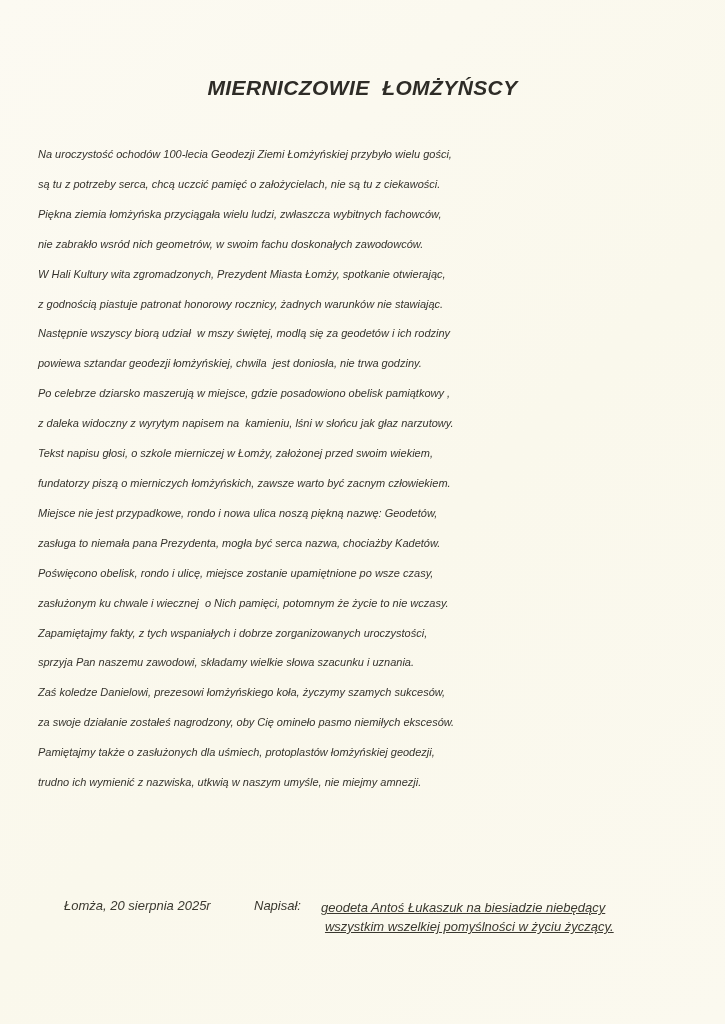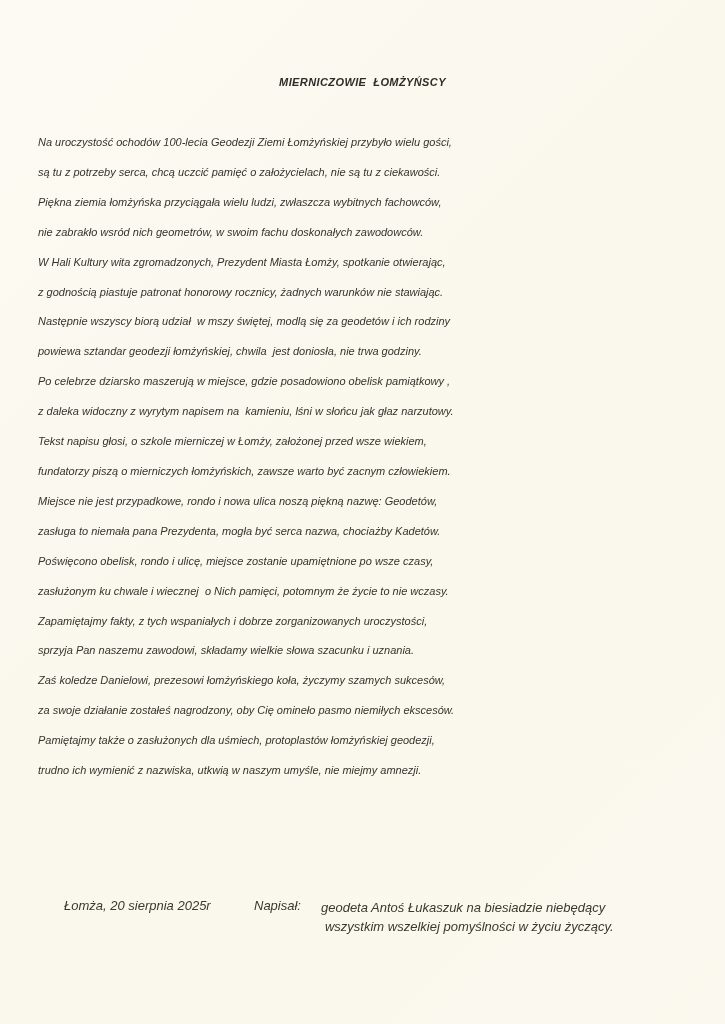--- a/index.html
+++ b/index.html
@@ -17,21 +17,21 @@
   }
   .page {
     width: 725px;
     height: 1024px;
     box-sizing: border-box;
     padding: 76px 38px 0 38px;
     background: linear-gradient(135deg, #fcfaf2 0%, #faf8ec 55%, #fbf9ef 100%);
   }
   .doc-title {
     text-align: center;
-    font-size: 11px;
+    font-size: 21px;
     font-weight: bold;
     font-style: italic;
     letter-spacing: 0.4px;
     white-space: pre-wrap;
     color: #2e2c27;
     margin: 0 0 0 0;
   }
   .poem {
     margin-top: 40px;
   }
@@ -62,20 +62,21 @@
     white-space: nowrap;
   }
   .footer .written-label {
     flex: none;
     white-space: nowrap;
     margin-right: 20px;
   }
   .footer .author-block {
     flex: none;
     line-height: 19px;
+    text-decoration: underline;
   }
   .footer .author-line {
     margin: 0;
     white-space: nowrap;
   }
   .footer .author-line + .author-line {
     padding-left: 4px;
   }
 </style>
 </head>
@@ -89,21 +90,21 @@
     <p class="line">Na uroczystość ochodów 100-lecia Geodezji Ziemi Łomżyńskiej przybyło wielu gości,</p>
     <p class="line">są tu z potrzeby serca, chcą uczcić pamięć o założycielach, nie są tu z ciekawości.</p>
     <p class="line">Piękna ziemia łomżyńska przyciągała wielu ludzi, zwłaszcza wybitnych fachowców,</p>
     <p class="line">nie zabrakło wsród nich geometrów, w swoim fachu doskonałych zawodowców.</p>
     <p class="line">W Hali Kultury wita zgromadzonych, Prezydent Miasta Łomży, spotkanie otwierając,</p>
     <p class="line">z godnością piastuje patronat honorowy rocznicy, żadnych warunków nie stawiając.</p>
     <p class="line">Następnie wszyscy biorą udział  w mszy świętej, modlą się za geodetów i ich rodziny</p>
     <p class="line">powiewa sztandar geodezji łomżyńskiej, chwila  jest doniosła, nie trwa godziny.</p>
     <p class="line">Po celebrze dziarsko maszerują w miejsce, gdzie posadowiono obelisk pamiątkowy ,</p>
     <p class="line">z daleka widoczny z wyrytym napisem na  kamieniu, lśni w słońcu jak głaz narzutowy.</p>
-    <p class="line">Tekst napisu głosi, o szkole mierniczej w Łomży, założonej przed wsze wiekiem,</p>
+    <p class="line">Tekst napisu głosi, o szkole mierniczej w Łomży, założonej przed swoim wiekiem,</p>
     <p class="line">fundatorzy piszą o mierniczych łomżyńskich, zawsze warto być zacnym człowiekiem.</p>
     <p class="line">Miejsce nie jest przypadkowe, rondo i nowa ulica noszą piękną nazwę: Geodetów,</p>
     <p class="line">zasługa to niemała pana Prezydenta, mogła być serca nazwa, chociażby Kadetów.</p>
     <p class="line">Poświęcono obelisk, rondo i ulicę, miejsce zostanie upamiętnione po wsze czasy,</p>
     <p class="line">zasłużonym ku chwale i wiecznej  o Nich pamięci, potomnym że życie to nie wczasy.</p>
     <p class="line">Zapamiętajmy fakty, z tych wspaniałych i dobrze zorganizowanych uroczystości,</p>
     <p class="line">sprzyja Pan naszemu zawodowi, składamy wielkie słowa szacunku i uznania.</p>
     <p class="line">Zaś koledze Danielowi, prezesowi łomżyńskiego koła, życzymy szamych sukcesów,</p>
     <p class="line">za swoje działanie zostałeś nagrodzony, oby Cię omineło pasmo niemiłych ekscesów.</p>
     <p class="line">Pamiętajmy także o zasłużonych dla uśmiech, protoplastów łomżyńskiej geodezji,</p>

